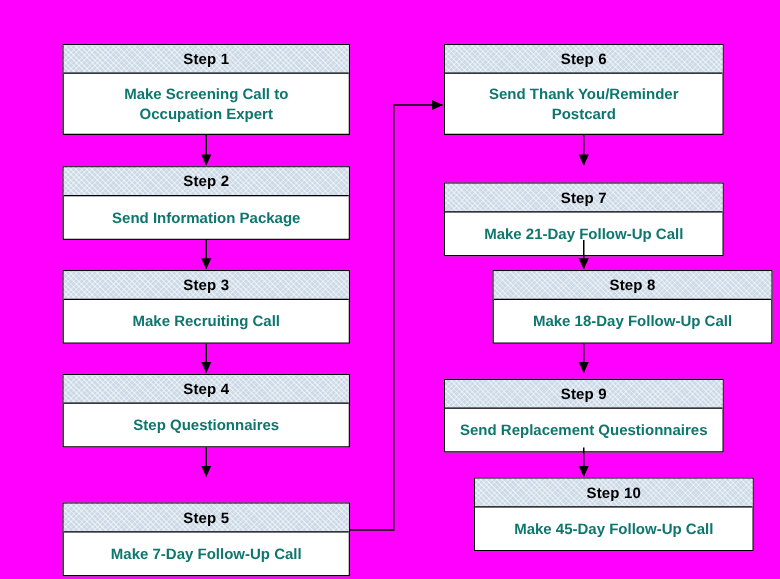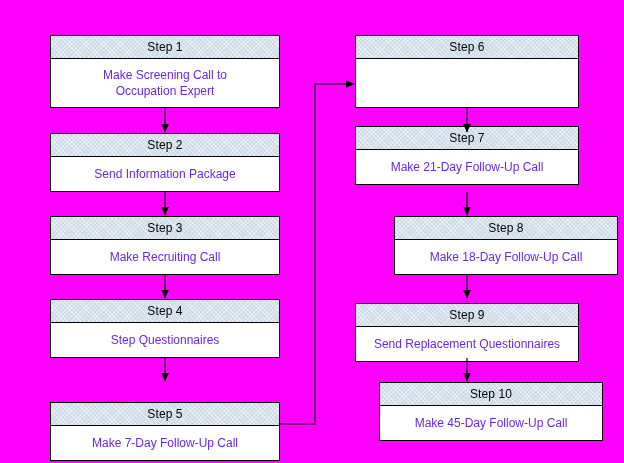--- a/index.html
+++ b/index.html
@@ -10,20 +10,21 @@
     width: 624px;
     height: 463px;
     background: #ff00ff;
     font-family: "Liberation Sans", sans-serif;
     overflow: hidden;
   }
   #flowchart {
     position: relative;
     width: 580px;
     height: 463px;
+    font-weight: bold;
   }
   .step-box {
     position: absolute;
     box-sizing: border-box;
     border: 1px solid #000000;
     background: #ffffff;
     display: flex;
     flex-direction: column;
   }
   .step-header {
@@ -40,21 +41,21 @@
       repeating-linear-gradient(45deg, rgba(255,255,255,0.45) 0 1px, rgba(0,0,0,0) 1px 3px),
       repeating-linear-gradient(-45deg, rgba(255,255,255,0.35) 0 1px, rgba(0,0,0,0) 1px 3px);
   }
   .step-body {
     flex: 1;
     display: flex;
     align-items: center;
     justify-content: center;
     text-align: center;
     font-size: 12px;
-    color: #6d28d9;
+    color: #0f766e;
     padding: 0 6px;
     box-sizing: border-box;
     line-height: 16px;
     white-space: pre-line;
   }
   .col-left  { left: 50px;  width: 230px; }
   .col-right { left: 355px; width: 224px; }
 
   .connector-svg {
     position: absolute;
@@ -91,23 +92,25 @@
     <div class="step-body">Step Questionnaires</div>
   </div>
 
   <div class="step-box col-left" style="top:382px;height:59px;margin-top:20px;">
     <div class="step-header">Step 5</div>
     <div class="step-body">Make 7-Day Follow-Up Call</div>
   </div>
 
   <div class="step-box col-right" style="top:35px;height:73px;">
     <div class="step-header">Step 6</div>
+    <div class="step-body">Send Thank You/Reminder
+Postcard</div>
   </div>
 
-  <div class="step-box col-right" style="top:126px;height:59px;">
+  <div class="step-box col-right" style="top:146px;height:59px;">
     <div class="step-header">Step 7</div>
     <div class="step-body">Make 21-Day Follow-Up Call</div>
   </div>
 
   <div class="step-box col-right" style="top:216px;height:59px;margin-left:39px;">
     <div class="step-header">Step 8</div>
     <div class="step-body">Make 18-Day Follow-Up Call</div>
   </div>
 
   <div class="step-box col-right" style="top:303px;height:59px;">

